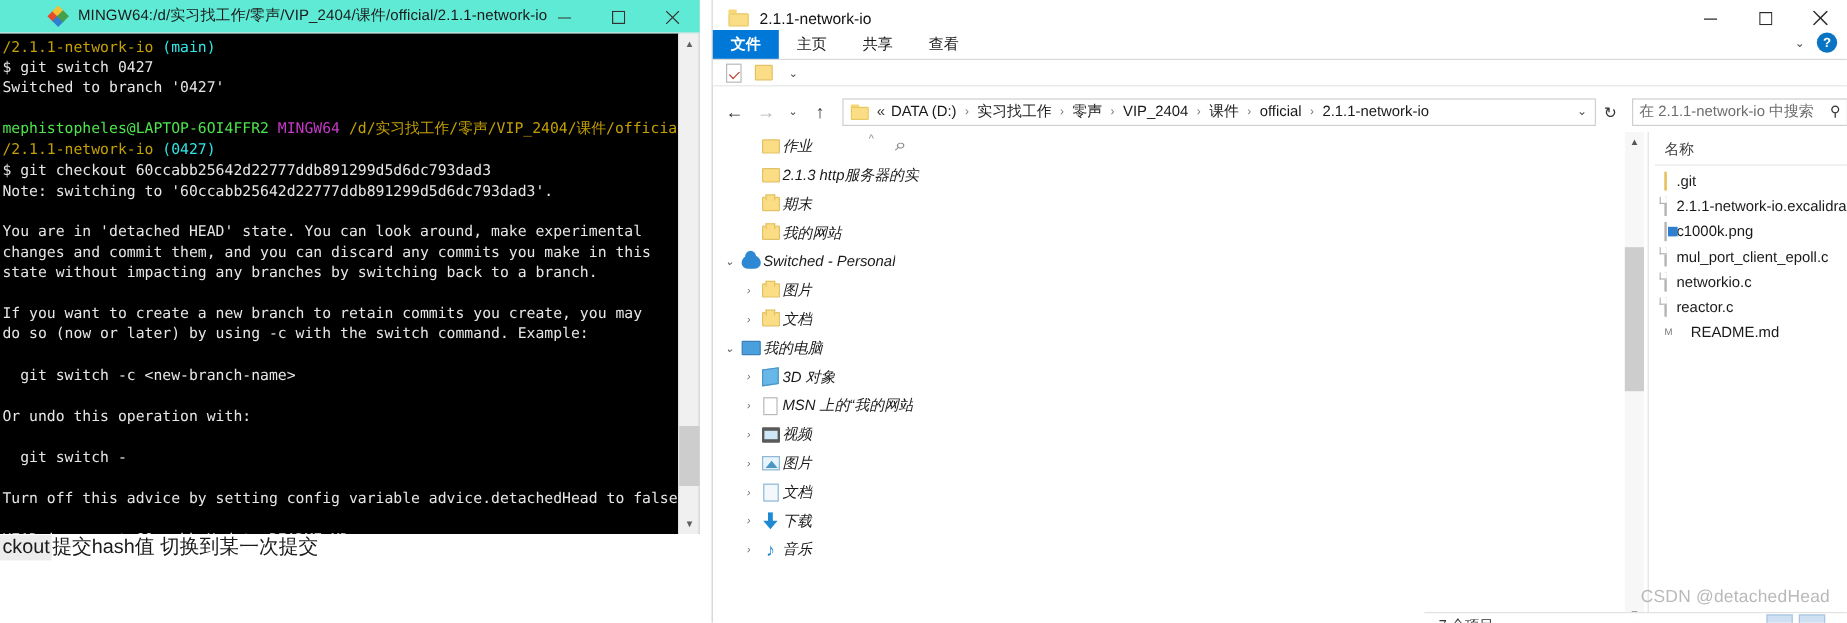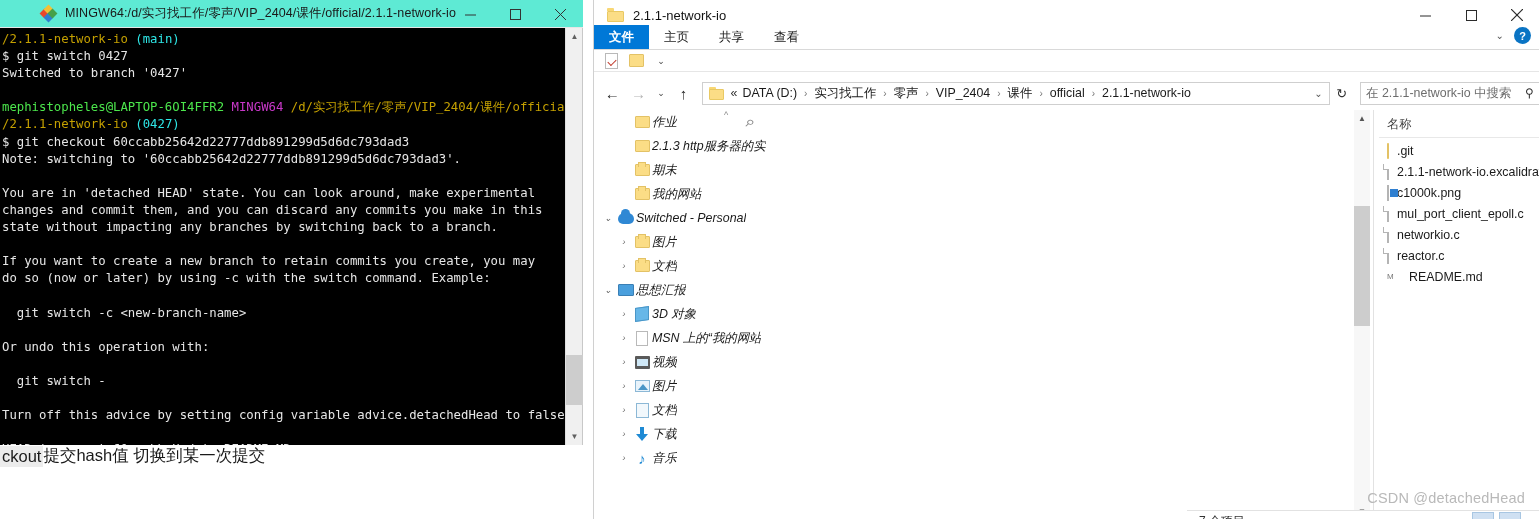--- a/index.html
+++ b/index.html
@@ -448,21 +448,21 @@
         <span class="ico">
           <span class="nv-folder doc"></span>
         </span>
         <span class="lbl">文档</span>
       </div>
       <div class="nav-row">
         <span class="chev open">⌄</span>
         <span class="ico">
           <span class="nv-pc"></span>
         </span>
-        <span class="lbl">思想汇报</span>
+        <span class="lbl">我的电脑</span>
       </div>
       <div class="nav-row indent1">
         <span class="chev">›</span>
         <span class="ico">
           <span class="nv-3d"></span>
         </span>
         <span class="lbl">3D 对象</span>
       </div>
       <div class="nav-row indent1">
         <span class="chev">›</span>

